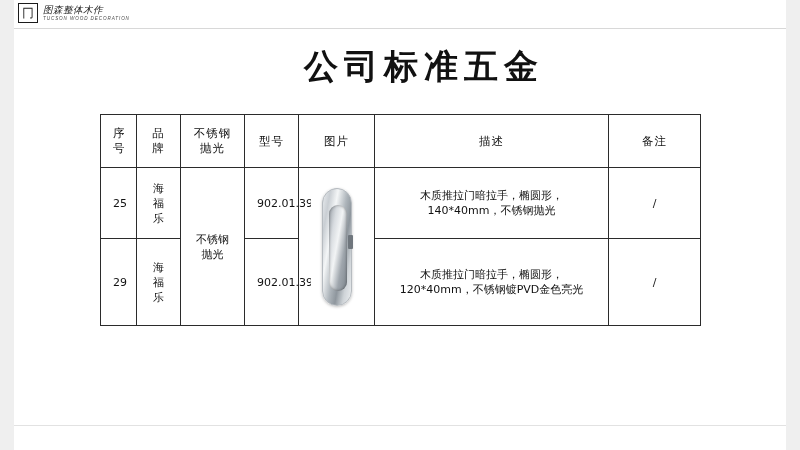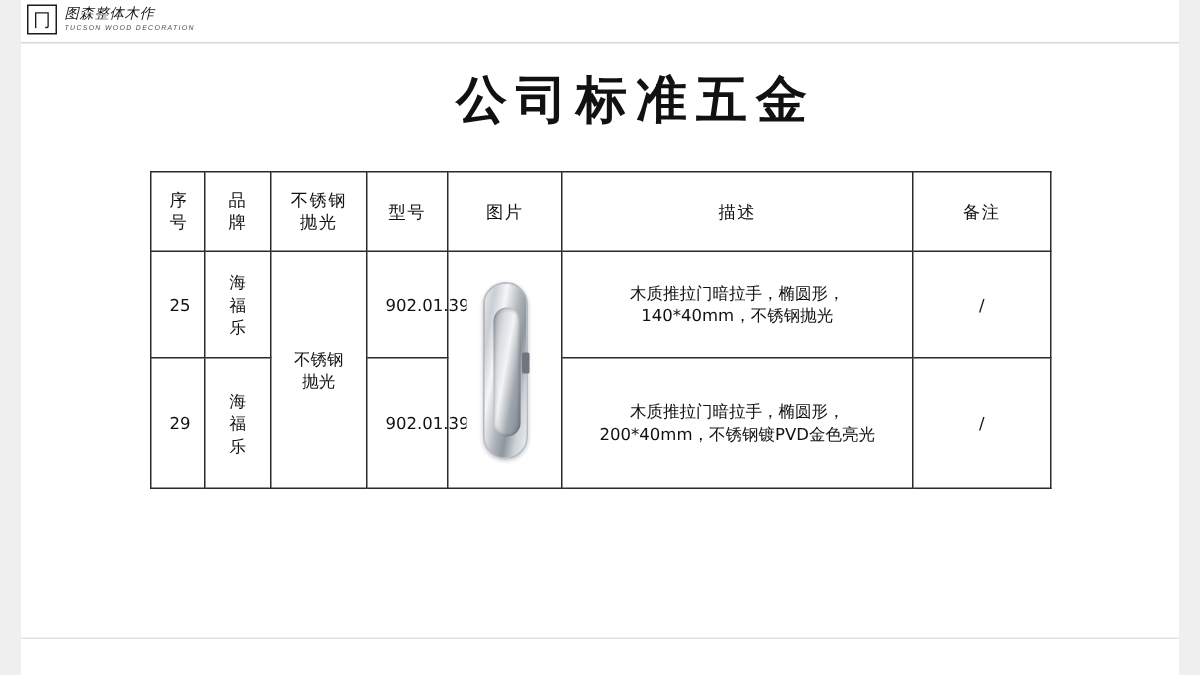--- a/index.html
+++ b/index.html
@@ -263,21 +263,21 @@
             <div>140*40mm，不锈钢抛光</div>
           </td>
           <td class="cell-remark">/</td>
         </tr>
         <tr class="row-2">
           <td class="cell-num">29</td>
           <td>海福乐</td>
           <td class="cell-model">902.01.398</td>
           <td class="cell-desc">
             <div>木质推拉门暗拉手，椭圆形，</div>
-            <div>200*40mm，不锈钢镀PVD金色亮光</div>
+            <div>120*40mm，不锈钢镀PVD金色亮光</div>
           </td>
           <td class="cell-remark">/</td>
         </tr>
       </tbody>
     </table>
   </div>
 
   <div class="footer-bar"></div>
 </div>
 

